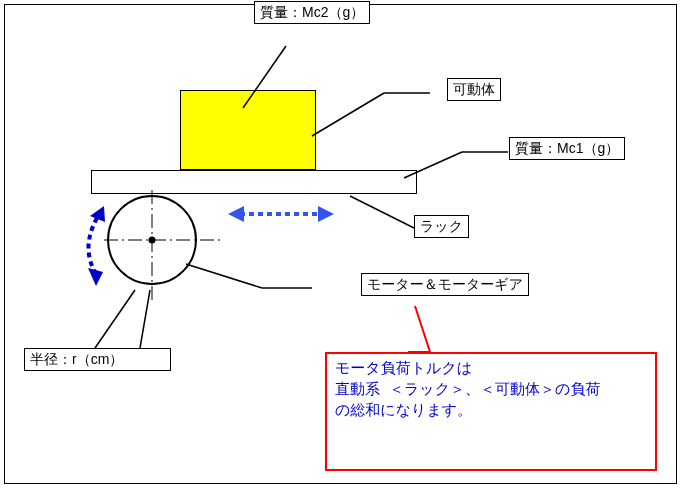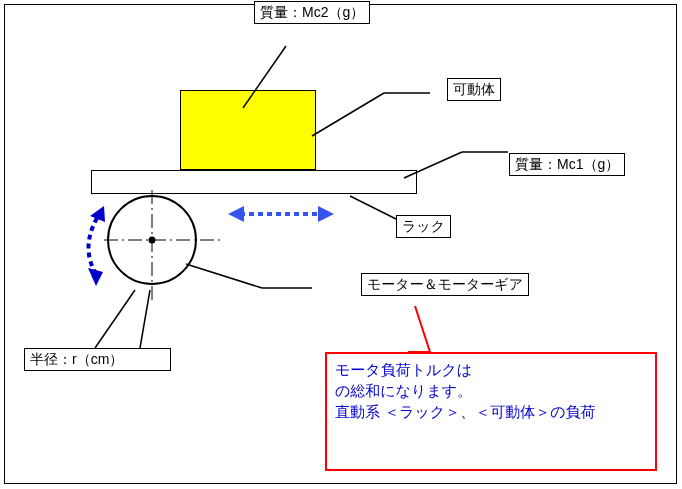--- a/index.html
+++ b/index.html
@@ -50,20 +50,21 @@
   .red-box {
     position: absolute;
     border: 2px solid #ff0000;
     background: #ffffff;
     box-sizing: border-box;
     padding: 5px 8px;
     color: #0000cc;
     font-size: 15px;
     line-height: 21px;
     white-space: nowrap;
+    font-family: Liberation Mono, monospace;
   }
   .red-box div {
     color: #0000cc;
   }
   .mass-block {
     position: absolute;
     background: #ffff00;
     border: 1px solid #000000;
     box-sizing: border-box;
   }
@@ -118,29 +119,29 @@
     <line x1="95" y1="348" x2="135" y2="290" stroke="#000000" stroke-width="1.5"></line>
     <line x1="140" y1="348" x2="150" y2="290" stroke="#000000" stroke-width="1.5"></line>
 
     <polyline points="415,306 430,352 408,352" fill="none" stroke="#ff0000" stroke-width="2"></polyline>
   </svg>
 
   <div class="lbl" style="left:254px; top:1px;">質量：Mc2（g）</div>
 
   <div class="lbl" style="left:411px; top:78px;margin-left:36px;">可動体</div>
 
-  <div class="lbl" style="left:509px; top:137px;margin-top:16px;">質量：Mc1（g）</div>
+  <div class="lbl" style="left:509px; top:137px;">質量：Mc1（g）</div>
 
-  <div class="lbl" style="left:396px; top:215px;">ラック</div>
+  <div class="lbl" style="left:414px; top:215px;">ラック</div>
 
   <div class="lbl" style="left:313px; top:273px;margin-left:48px;">モーター＆モーターギア</div>
 
   <div class="lbl multi" style="left:24px; top:348px; width:147px;">
     <div>半径：r（cm）</div>
   </div>
 
   <div class="red-box" style="left:325px; top:352px; width:332px; height:119px;">
     <div>モータ負荷トルクは</div>
+    <div>直動系 ＜ラック＞、＜可動体＞の負荷</div>
     <div>の総和になります。</div>
-    <div>直動系 ＜ラック＞、＜可動体＞の負荷</div>
   </div>
 
 </div>
 
 </body></html>

